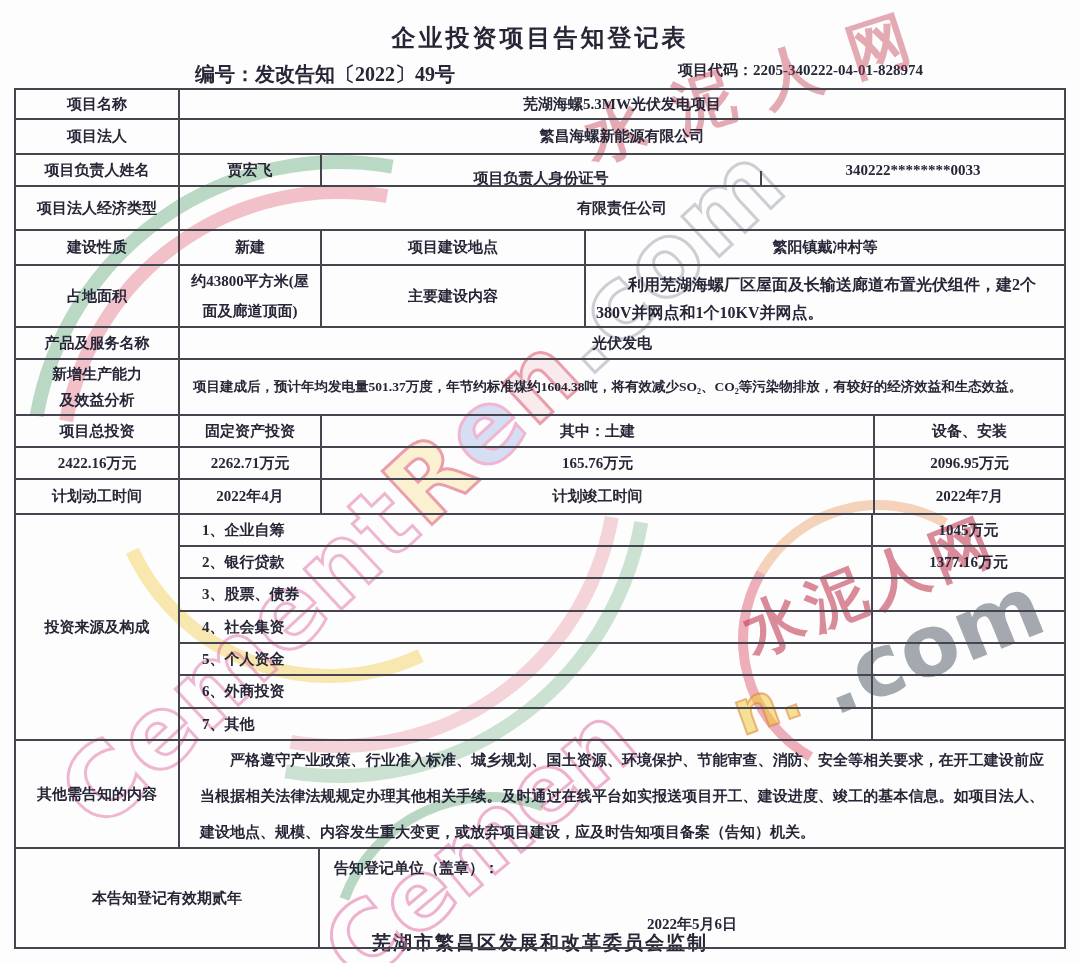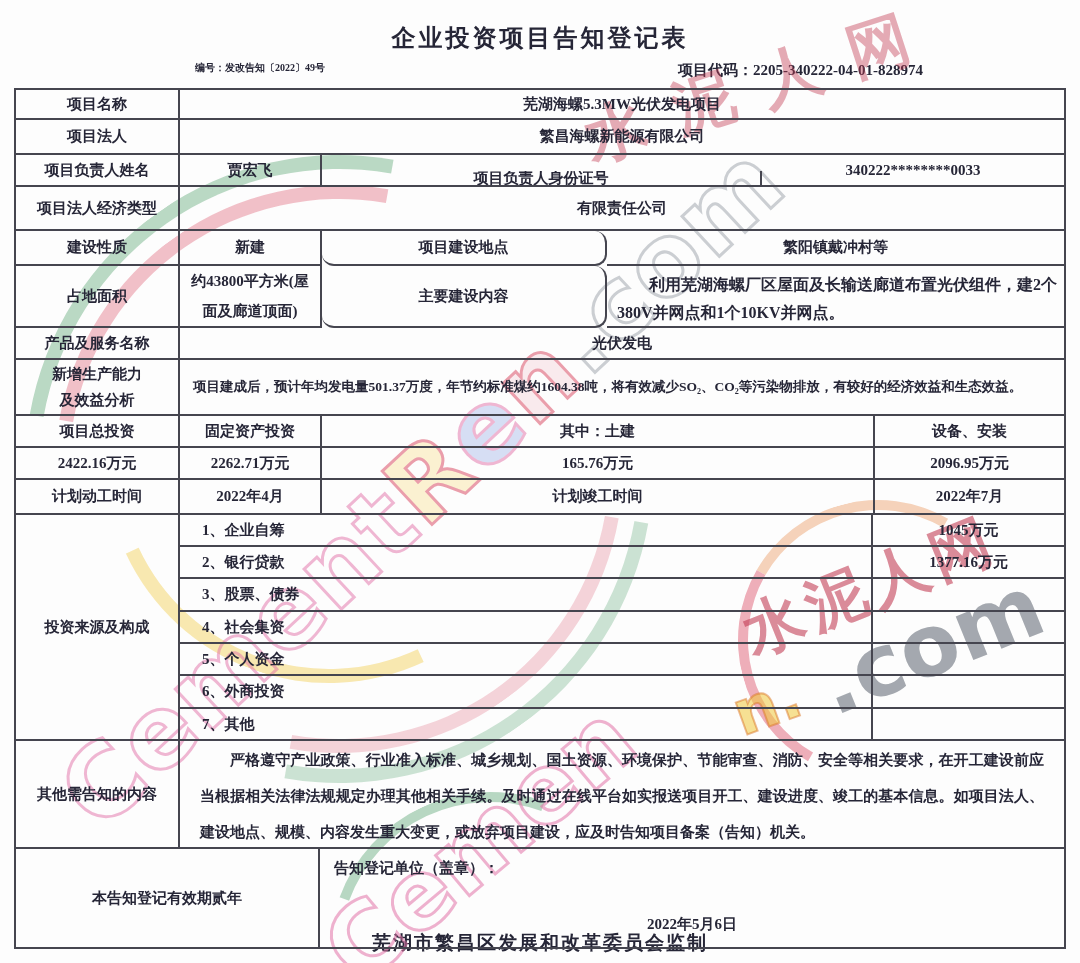--- a/index.html
+++ b/index.html
@@ -14,21 +14,21 @@
     overflow:hidden;
     font-family:"Liberation Serif","DejaVu Serif",serif;
     font-weight:bold;
     color:var(--ink);
   }
   
   .title{
     position:absolute;top:22px;left:0;width:100%;
     text-align:center;font-size:24px;letter-spacing:3px;
   }
-  .meta-no{position:absolute;top:61px;left:195px;font-size:10px;}
+  .meta-no{position:absolute;top:61px;left:195px;font-size:20px;}
   .meta-code{position:absolute;top:61px;left:678px;font-size:15px;}
   
   .tbl{
     position:absolute;left:14px;top:88px;width:1052px;
     border:2px solid var(--line);
     box-sizing:border-box;
     background:transparent;
     z-index:2;
   }
   .tr{display:flex;}
@@ -37,21 +37,21 @@
     border-right:2px solid var(--line);
     border-bottom:2px solid var(--line);
     display:flex;align-items:center;justify-content:center;
     text-align:center;font-size:15px;
     overflow:hidden;
   }
   .fl{flex:1;border-right:none;}
   .w164{width:164px;}
   .w142{width:142px;}
   .w440{width:440px;margin-top:16px;}
-  .w285{width:285px;border-radius:12px;}
+  .w285{width:264px;}
   .w553{width:553px;}
   .w693{width:693px;}
   .w304{width:304px;}
   .h30{height:30px;} .h32{height:32px;} .h28{height:44px;} .h35{height:35px;}
   .h62{height:62px;} .h56{height:56px;} .h108{height:108px;} .h98{height:98px;}
   .nb .td{border-bottom:none;}
   .col{flex-direction:column;line-height:26px;}
   .wrap2{line-height:30px;padding:0 6px;}
   .content-cell{
     display:block;text-align:left;text-indent:2em;

